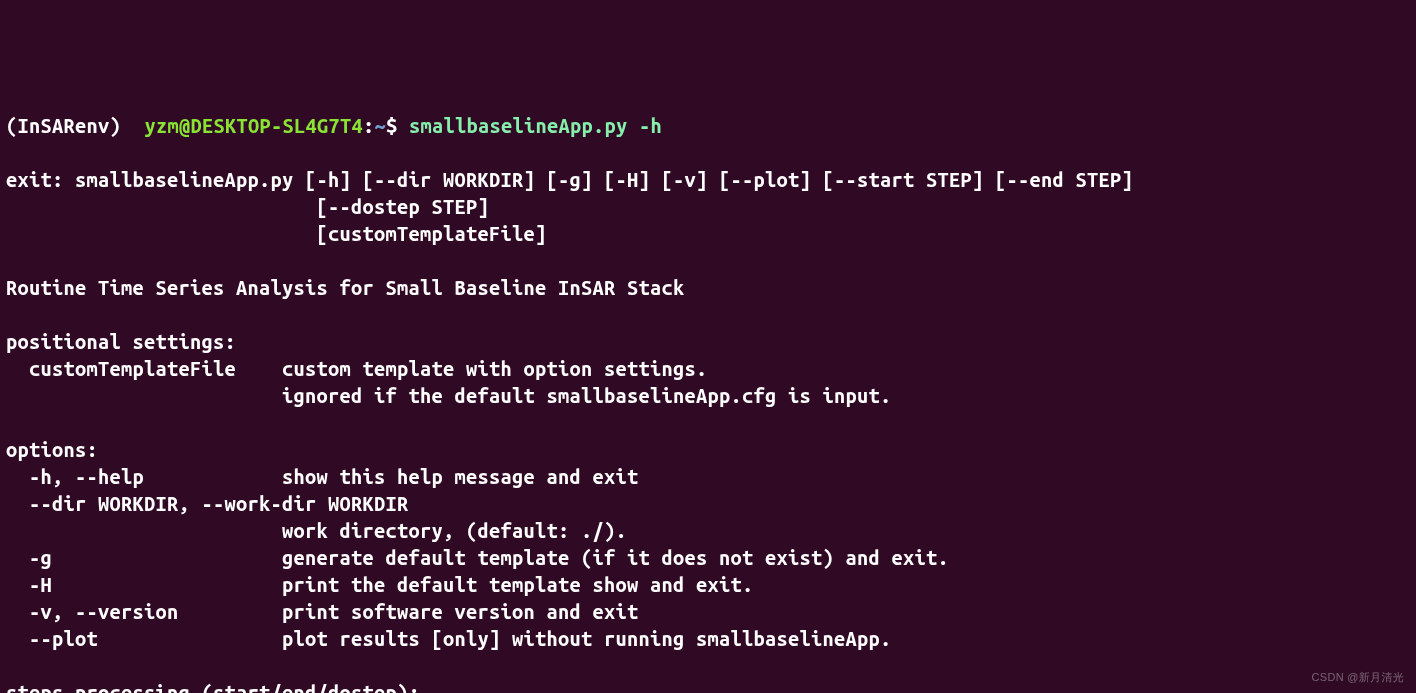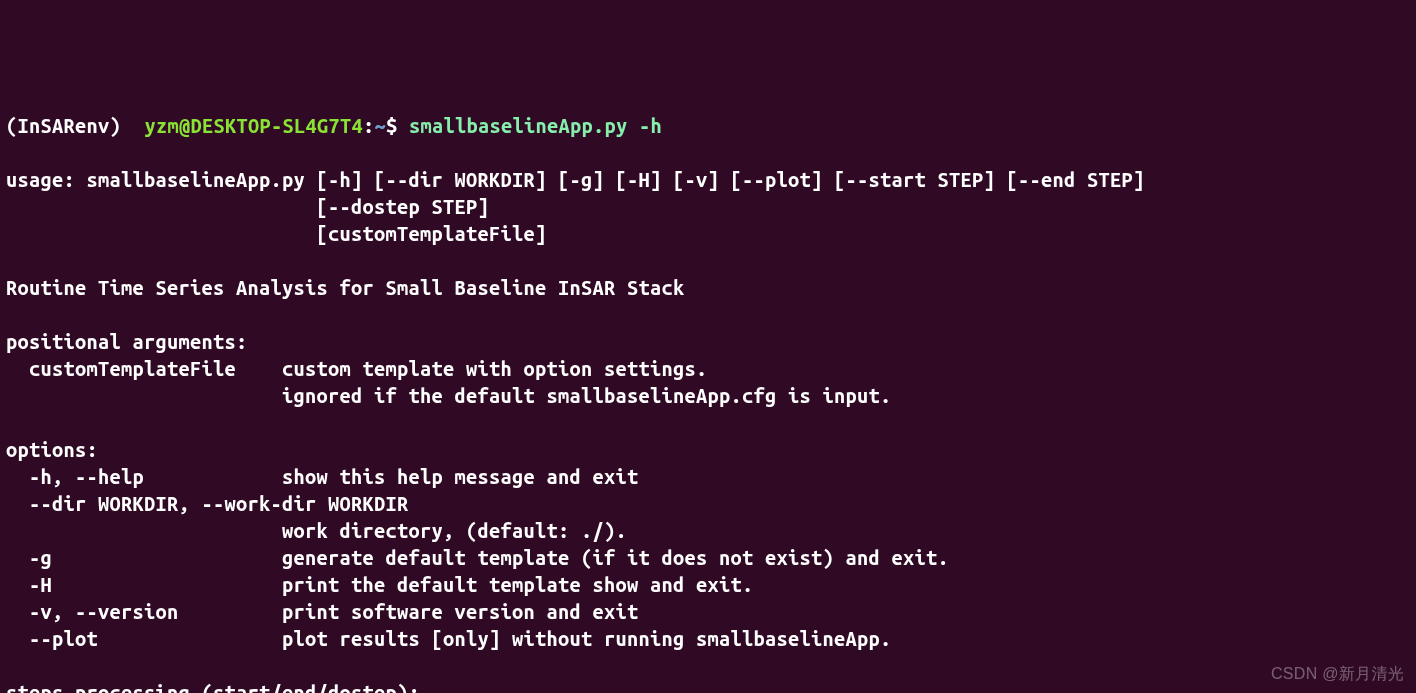--- a/index.html
+++ b/index.html
@@ -43,39 +43,39 @@
       color: #86efac;
     }
     .output {
       color: #ffffff;
     }
     .watermark {
       position: absolute;
       bottom: 8px;
       right: 12px;
       color: rgba(255, 255, 255, 0.35);
-      font-size: 16px;
+      font-size: 11px;
       font-weight: normal;
       font-family: sans-serif;
       white-space: nowrap;
     }
   </style>
 </head>
 <body>
 
 
 
 <span class="prompt-line"><span class="env">(InSARenv) </span><span class="user-host">yzm@DESKTOP-SL4G7T4</span><span class="colon-dollar">:</span><span class="tilde">~</span><span class="colon-dollar">$ </span><span class="command">smallbaselineApp.py -h</span></span>
-<span class="output">usage: smallbaselineApp.py [-h] [--dir WORKDIR] [-g] [-H] [-v] [--plot] [--start STEP] [--end STEP]</span>
+<span class="output">exit: smallbaselineApp.py [-h] [--dir WORKDIR] [-g] [-H] [-v] [--plot] [--start STEP] [--end STEP]</span>
 <span class="output">                           [--dostep STEP]</span>
 <span class="output">                           [customTemplateFile]</span>
 
 <span class="output">Routine Time Series Analysis for Small Baseline InSAR Stack</span>
 
-<span class="output">positional arguments:</span>
+<span class="output">positional settings:</span>
 <span class="output">  customTemplateFile    custom template with option settings.</span>
 <span class="output">                        ignored if the default smallbaselineApp.cfg is input.</span>
 
 <span class="output">options:</span>
 <span class="output">  -h, --help            show this help message and exit</span>
 <span class="output">  --dir WORKDIR, --work-dir WORKDIR</span>
 <span class="output">                        work directory, (default: ./).</span>
 <span class="output">  -g                    generate default template (if it does not exist) and exit.</span>
 <span class="output">  -H                    print the default template show and exit.</span>
 <span class="output">  -v, --version         print software version and exit</span>

